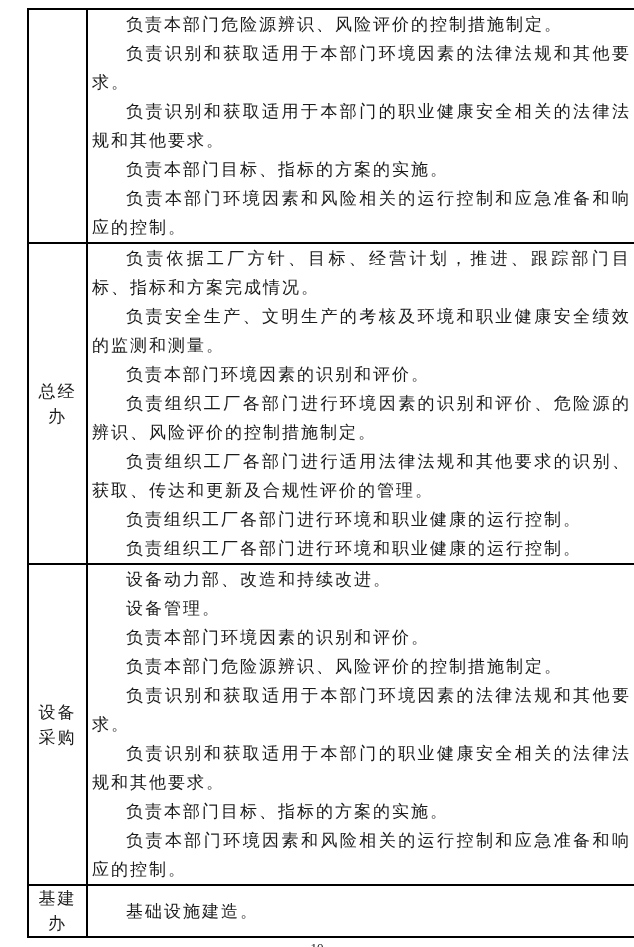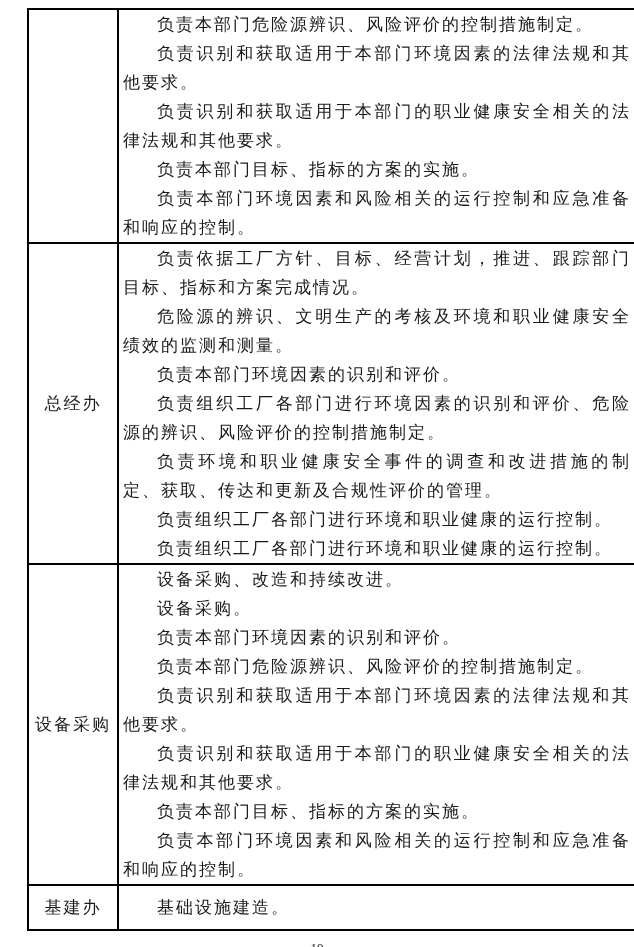--- a/index.html
+++ b/index.html
@@ -23,21 +23,21 @@
     left:27px;top:8px;
     width:610px;
     border-collapse:collapse;
     table-layout:fixed;
   }
   table.resp-table td{
     border:2px solid var(--border-color);
     vertical-align:middle;
   }
   td.dept-cell{
-    width:90px;
+    width:59px;
     text-align:center;
     font-size:17px;
     letter-spacing:2px;
     line-height:25px;
     padding:0 2px;
   }
   td.duties-cell{
     font-size:17px;
     letter-spacing:2px;
     line-height:29px;
@@ -76,33 +76,33 @@
             <p class="duty">负责识别和获取适用于本部门环境因素的法律法规和其他要求。</p>
             <p class="duty">负责识别和获取适用于本部门的职业健康安全相关的法律法规和其他要求。</p>
             <p class="duty">负责本部门目标、指标的方案的实施。</p>
             <p class="duty">负责本部门环境因素和风险相关的运行控制和应急准备和响应的控制。</p>
           </td>
         </tr>
         <tr>
           <td class="dept-cell"><span>总经办</span></td>
           <td class="duties-cell">
             <p class="duty">负责依据工厂方针、目标、经营计划，推进、跟踪部门目标、指标和方案完成情况。</p>
-            <p class="duty">危险源的辨识、文明生产的考核及环境和职业健康安全绩效的监测和测量。</p>
+            <p class="duty">负责安全生产、文明生产的考核及环境和职业健康安全绩效的监测和测量。</p>
             <p class="duty">负责本部门环境因素的识别和评价。</p>
             <p class="duty">负责组织工厂各部门进行环境因素的识别和评价、危险源的辨识、风险评价的控制措施制定。</p>
-            <p class="duty">负责环境和职业健康安全事件的调查和改进措施的制定、获取、传达和更新及合规性评价的管理。</p>
+            <p class="duty">负责组织工厂各部门进行适用法律法规和其他要求的识别、获取、传达和更新及合规性评价的管理。</p>
             <p class="duty">负责组织工厂各部门进行环境和职业健康的运行控制。</p>
             <p class="duty">负责组织工厂各部门进行环境和职业健康的运行控制。</p>
           </td>
         </tr>
         <tr>
           <td class="dept-cell"><span>设备采购</span></td>
           <td class="duties-cell">
-            <p class="duty">设备采购、改造和持续改进。</p>
-            <p class="duty">设备采购。</p>
+            <p class="duty">设备动力部、改造和持续改进。</p>
+            <p class="duty">设备管理。</p>
             <p class="duty">负责本部门环境因素的识别和评价。</p>
             <p class="duty">负责本部门危险源辨识、风险评价的控制措施制定。</p>
             <p class="duty">负责识别和获取适用于本部门环境因素的法律法规和其他要求。</p>
             <p class="duty">负责识别和获取适用于本部门的职业健康安全相关的法律法规和其他要求。</p>
             <p class="duty">负责本部门目标、指标的方案的实施。</p>
             <p class="duty">负责本部门环境因素和风险相关的运行控制和应急准备和响应的控制。</p>
           </td>
         </tr>
         <tr>
           <td class="dept-cell"><span>基建办</span></td>

